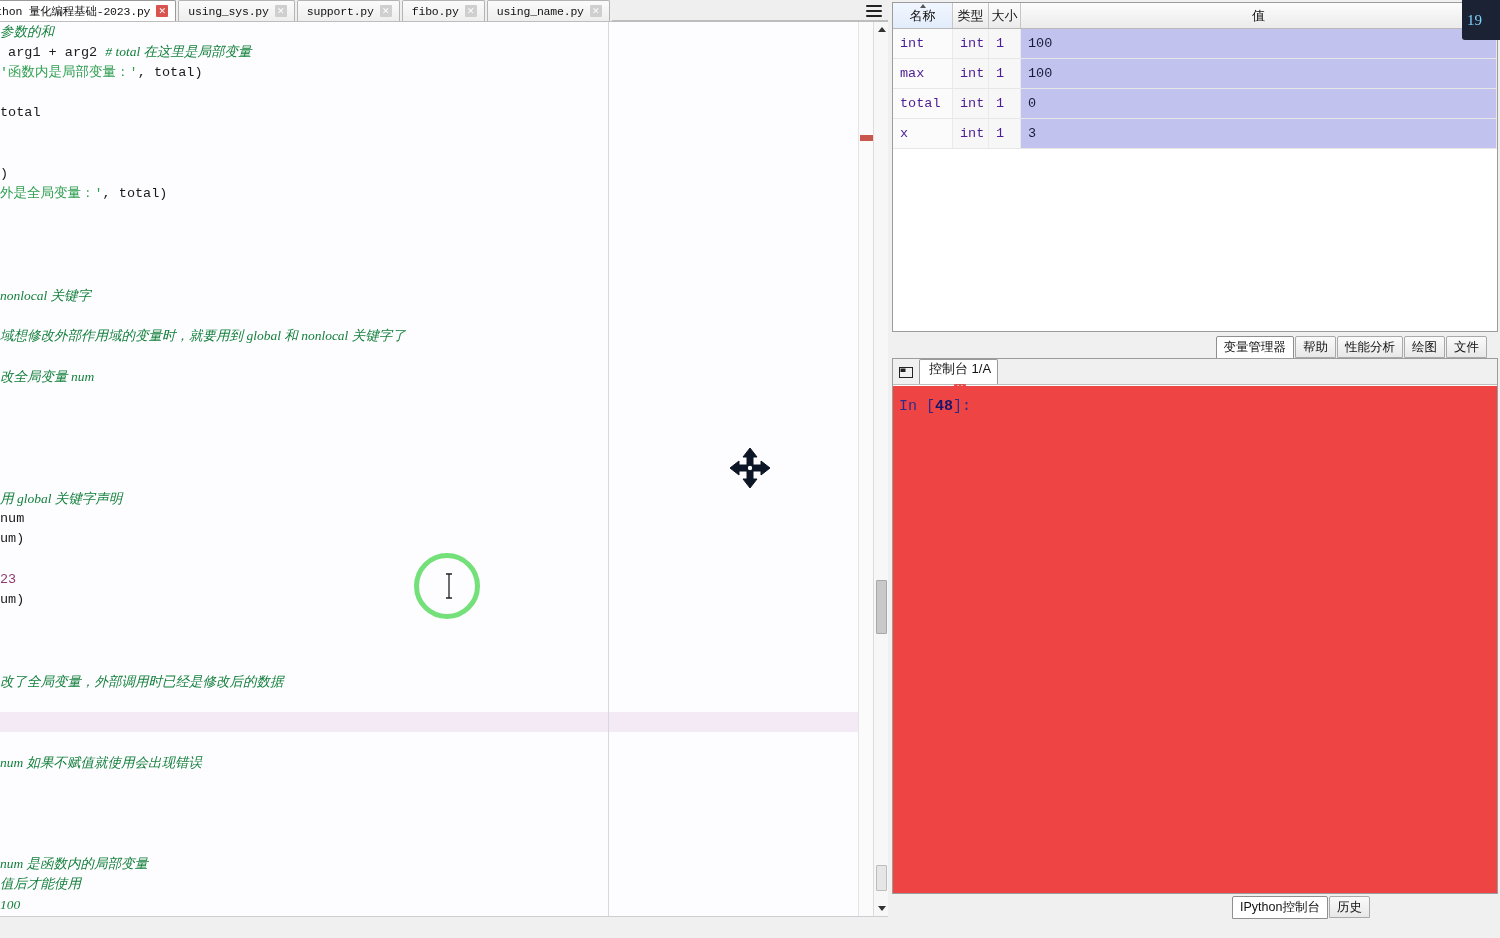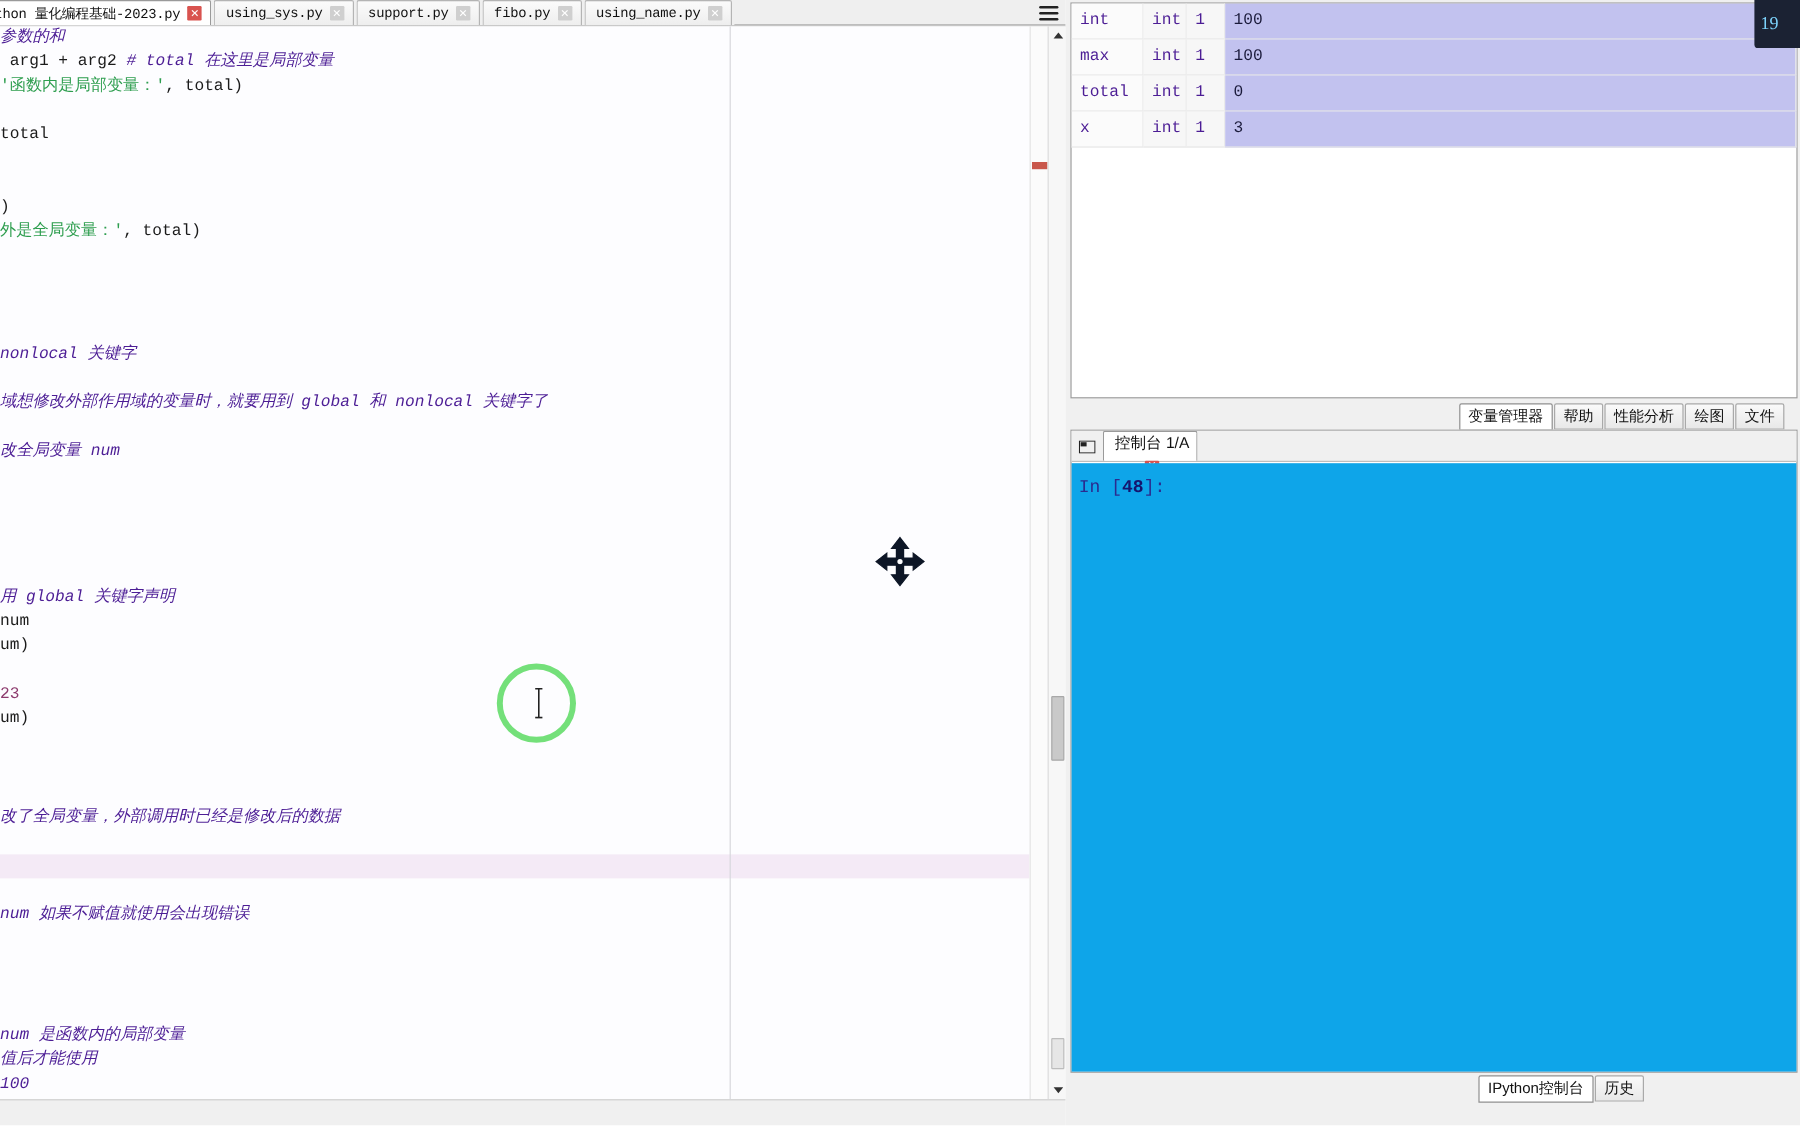--- a/index.html
+++ b/index.html
@@ -75,21 +75,21 @@
   }
   #code-lines {
     position: absolute; left: 0; top: 0; width: 858px;
     font-family: "Liberation Mono", monospace;
     font-size: 13.5px;
     line-height: 20.3px;
     white-space: pre;
   }
   .cl { height: 20.3px; padding-left: 0px; position: relative; }
   .cl.cur { background: #f4eaf6; }
-  .tok-comment { color: #4c1d95; font-style: italic; }
+  .tok-comment { color: #15803d; font-style: italic; font-family: Liberation Serif, serif; }
   .tok-str { color: #2e9e4f; }
   .tok-num { color: #8d3b6e; }
   .tok-plain { color: #1b1b1b; }
 
   
   #col-guide {
     position: absolute; left: 608px; top: 22px;
     width: 1px; height: 894px;
     background: #d7d7dd;
   }
@@ -241,21 +241,21 @@
     height: 25px; padding: 0 6px 0 9px;
     display: flex; align-items: center; gap: 6px;
     background: #ffffff;
     border: 1px solid #9a9a9a; border-bottom: none;
     font-size: 13px; color: #111;
     border-top-left-radius: 2px; border-top-right-radius: 2px; flex-direction: column;
   }
   #console-body {
     position: absolute; left: 0; top: 27px;
     width: 604px; height: 507px;
-    background: #0ea5e9;
+    background: #ef4444;
     padding: 12px 0 0 6px;
     font-family: "Liberation Mono", monospace;
     font-size: 15px;
   }
   .prompt-in { color: #2b2b8f; }
   .prompt-in b { color: #15156e; }
 
   
   #console-tabs-bottom {
     position: absolute; left: 4px; top: 896px;
@@ -358,20 +358,35 @@
           <i></i>
         </div>
     </div>
 
     <div id="editor-hbar"></div>
   </div>
 
   <div id="right-pane">
 
     <div id="varexp">
+      <div id="var-header">
+          <div class="vh sorted" style="width: 60px;">
+            <span class="caret"></span>
+            <span>名称</span>
+          </div>
+          <div class="vh" style="width: 36px;">
+            <span>类型</span>
+          </div>
+          <div class="vh" style="width: 32px;">
+            <span>大小</span>
+          </div>
+          <div class="vh" style="width: 476px; flex: 1 1 0%;">
+            <span>值</span>
+          </div>
+        </div>
       <div id="var-rows">
           <div class="vrow">
             <div class="vc c-name" style="width: 60px;">int</div>
             <div class="vc c-type" style="width: 36px;">int</div>
             <div class="vc c-size" style="width: 32px;">1</div>
             <div class="vc c-val" style="width: 476px; flex: 1 1 0%;">100</div>
           </div>
           <div class="vrow">
             <div class="vc c-name" style="width: 60px;">max</div>
             <div class="vc c-type" style="width: 36px;">int</div>

